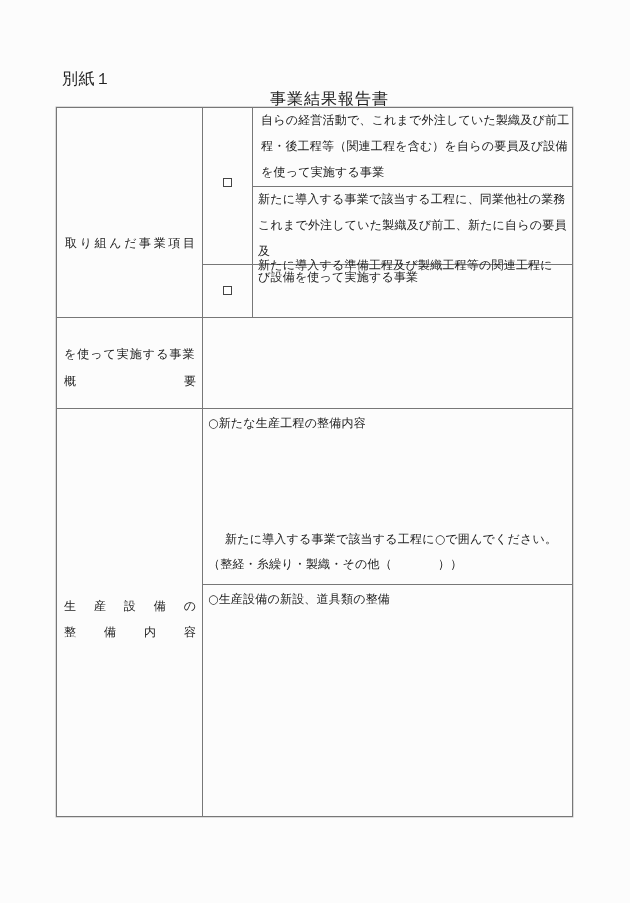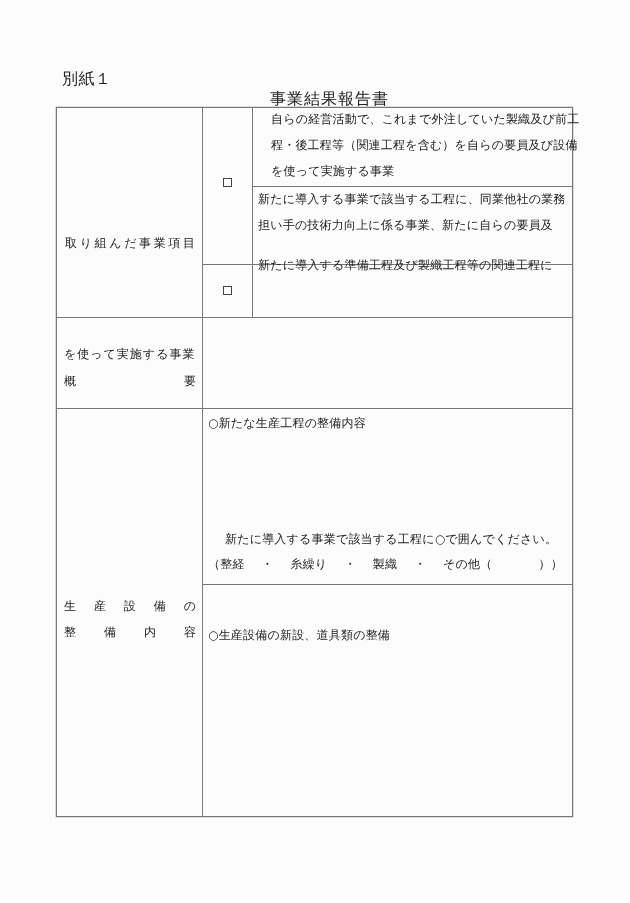--- a/index.html
+++ b/index.html
@@ -65,28 +65,29 @@
     <span>だ</span>
     <span>事</span>
     <span>業</span>
     <span>項</span>
     <span>目</span>
   </div>
 
   <div class="checkbox" style="left:166px; top:70px;"></div>
   <div class="checkbox" style="left:166px; top:178px;"></div>
 
-  <div class="cell-text" style="left:214px; top:-1px; width:312px;font-family:Liberation Mono, monospace;">
+  <div class="cell-text" style="left:204px; top:-1px; width:312px;">
     <div>自らの経営活動で、これまで外注していた製織及び前工</div>
     <div>程・後工程等（関連工程を含む）を自らの要員及び設備</div>
     <div>を使って実施する事業</div>
   </div>
   <div class="cell-text" style="left:201px; top:78px; width:312px;">
     <div>新たに導入する事業で該当する工程に、同業他社の業務</div>
-    <div>担い手の技術力向上に係る事業、新たに自らの要員及</div>
+    <div>これまで外注していた製織及び前工、新たに自らの要員及</div>
+    <div>び設備を使って実施する事業</div>
   </div>
   <div class="cell-text" style="left:201px; top:144px; width:312px;">
     <div>新たに導入する準備工程及び製織工程等の関連工程に</div>
   </div>
 
   <div class="cell-text" style="left:7px; top:233px; letter-spacing:1px;">を使って実施する事業</div>
   <div class="label-spread" style="left:7px; top:265px; width:132px;">
     <span>概</span>
     <span>要</span>
   </div>
@@ -102,28 +103,28 @@
   <div class="label-spread" style="left:7px; top:516px; width:132px;">
     <span>整</span>
     <span>備</span>
     <span>内</span>
     <span>容</span>
   </div>
 
   <div class="cell-text" style="left:151px; top:302px;">○新たな生産工程の整備内容</div>
   <div style="position:absolute; left:146px; top:330px; width:370px; height:88px;"></div>
   <div class="cell-text" style="left:151px; top:418px;margin-left:17px;">新たに導入する事業で該当する工程に○で囲んでください。</div>
-  <div class="cell-text" style="left:151px; top:443px; width:355px; display:flex; justify-content:space-between;gap:8px;">
+  <div class="cell-text" style="left:151px; top:443px; width:355px; display:flex; ">
     <span>（整経</span>
     <span>・</span>
     <span>糸繰り</span>
     <span>・</span>
     <span>製織</span>
     <span>・</span>
     <span style="display:flex; width:120px; justify-content:space-between;">
       <span>その他（</span>
       <span>））</span>
     </span>
   </div>
 
-  <div class="cell-text" style="left:151px; top:478px;margin-top:36px;">○生産設備の新設、道具類の整備</div>
+  <div class="cell-text" style="left:151px; top:478px;">○生産設備の新設、道具類の整備</div>
   <div style="position:absolute; left:146px; top:506px; width:370px; height:202px;"></div>
 </div>
 
 </body></html>

